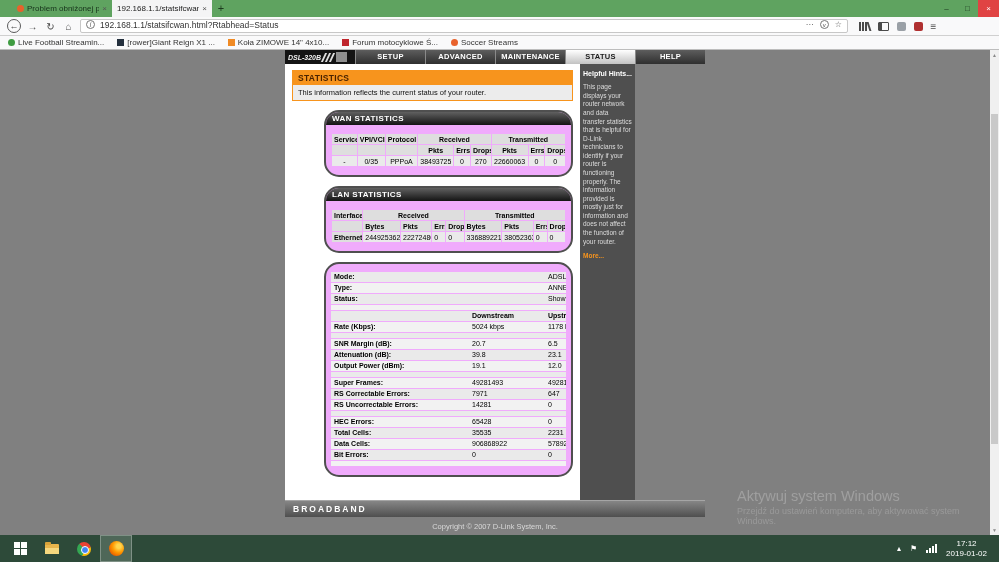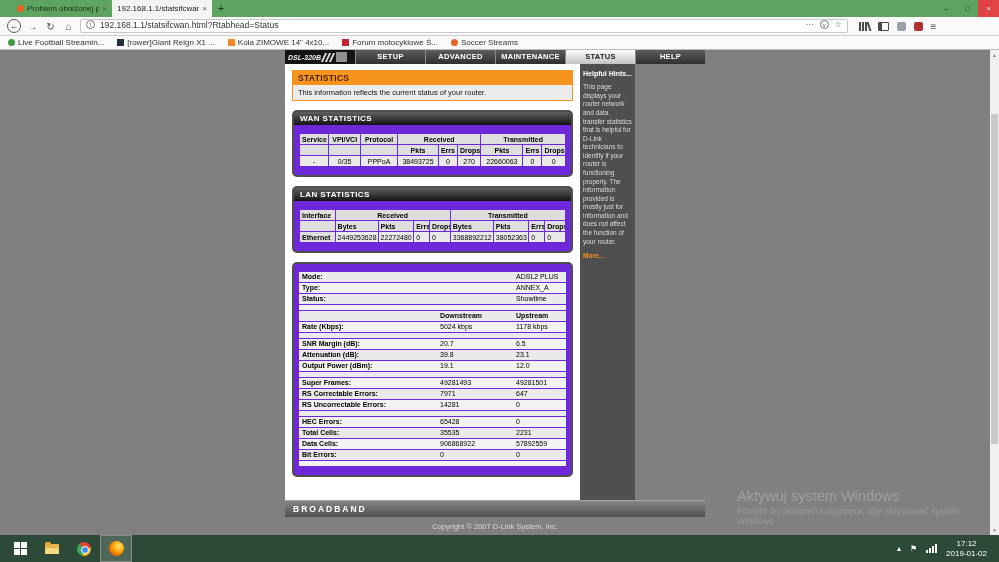--- a/index.html
+++ b/index.html
@@ -68,21 +68,21 @@
   .internet { display:flex; align-items:center; gap:5px; margin:13px 2px 0 5px; }
   .globe { width:17px; height:17px; border-radius:50%; background:radial-gradient(circle at 35% 30%,#d3e8ff,#4f8fd6 45%,#1b4f9c); position:relative; flex:none; }
   .globe::after { content:""; position:absolute; left:-5px; top:5px; width:26px; height:8px; border:2px solid #f5a623; border-radius:50%; transform:rotate(-18deg); }
   .inet-text { color:#00b400; font-weight:bold; font-size:8px; line-height:1.15; }
   .reboot { display:block; margin:11px auto 0; font-size:7.5px; padding:1px 7px; background:linear-gradient(#f6f6f6,#d8d8d8); border:1px solid #8a8a8a; border-radius:2px; font-family:inherit; color:#111; }
 
   .rmain { width:295px; background:#fff; padding:6px 7px; flex:none; }
   .obox { border:1px solid #f7941d; }
   .obox-title { background:#f7941d; color:#4a2300; font-weight:bold; font-size:8.5px; padding:2px 5px; letter-spacing:.3px; }
   .obox-desc { background:#ececec; font-size:7.5px; color:#111; padding:3px 5px; }
-  .section { border:2px solid #4f4f4f; border-radius:5px; margin-top:9px; overflow:hidden; background:#6d28d9; }
+  .section { border:2px solid #4f4f4f; border-radius:15px; margin-top:9px; overflow:hidden; background:#f0abfc;margin-left:32px; }
   .sec-title { background:linear-gradient(#606060,#141414); color:#fff; font-weight:bold; font-size:8px; letter-spacing:.4px; padding:2px 6px; }
   .sec-body { padding:8px 5px; }
 
   table.stat { width:100%; border-collapse:separate; border-spacing:1px; table-layout:fixed; font-size:7px; }
   table.stat td { background:#eaeaea; padding:1px 2px; height:10px; white-space:nowrap; overflow:hidden; }
   table.stat td.th { background:#dedede; font-weight:bold; }
   .wan td { text-align:center; }
   .lan td { text-align:left; }
   .lan td.ctr { text-align:center; }
 

